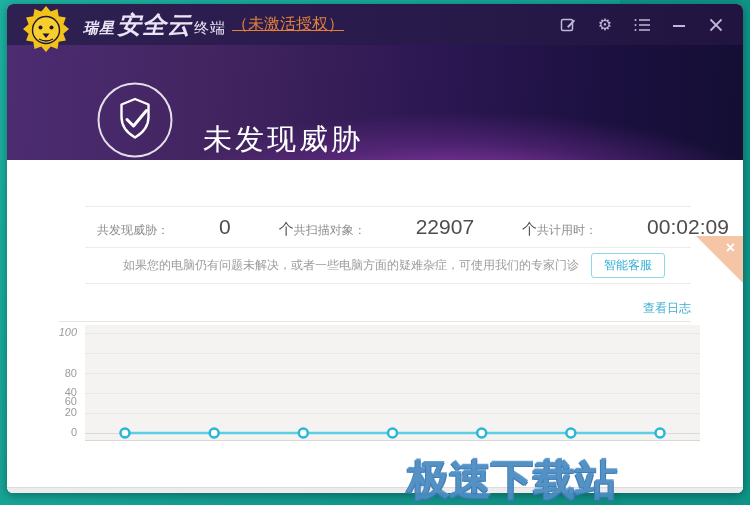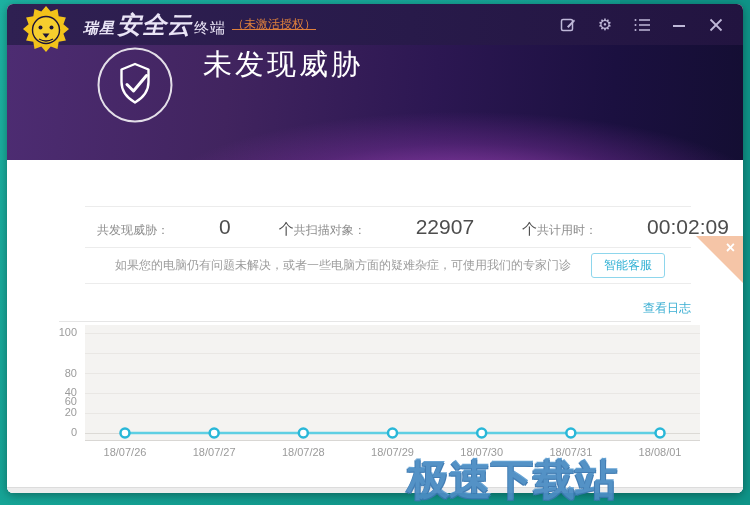--- a/index.html
+++ b/index.html
@@ -23,34 +23,34 @@
   .titlebar {
     position:relative; height:41px;
     background:linear-gradient(90deg,#2f2052 0%,#281a4a 55%,#221440 100%);
     display:flex; align-items:center;
   }
   .logo { position:absolute; left:16px; top:2px; width:46px; height:46px; z-index:5; }
   .brand { margin-left:76px; display:flex; align-items:baseline; color:#eae5f6; white-space:nowrap; }
   .brand .b1 { font-style:italic; font-weight:bold; font-size:15px; letter-spacing:1px; }
   .brand .b2 { font-style:italic; font-weight:bold; font-size:24px; margin:0 2px; letter-spacing:1px; }
   .brand .b3 { font-size:15px; letter-spacing:1px; }
-  .license { margin-left:6px; font-size:12px; color:#e0813c; cursor:pointer;text-decoration:underline; }
+  .license { margin-left:6px; font-size:16px; color:#e0813c; cursor:pointer;text-decoration:underline; }
   .license u { text-decoration:underline; }
   .win-controls { margin-left:auto; margin-right:16px; display:flex; align-items:center; gap:15px; }
   .wc { width:22px; height:22px; display:flex; align-items:center; justify-content:center;
         color:#bfb8d8; cursor:pointer; font-size:16px; }
   .wc svg { display:block; }
 
   
   .banner {
     position:relative; height:115px;
     background:
       radial-gradient(60% 110% at 62% 135%, rgba(193,82,214,.85) 0%, rgba(140,55,170,.35) 45%, rgba(0,0,0,0) 70%),
       linear-gradient(94deg,#4d2c72 0%,#41245f 30%,#2c1752 58%,#1b1040 82%,#140e33 100%);
-    display:flex; align-items:flex-start;
+    display:flex; align-items:flex-end;
   }
   .shield-wrap { margin-left:88px; width:80px; height:80px; }
   .banner-title { margin-left:28px; color:#fff; font-size:29px; letter-spacing:3px; font-weight:400; }
 
   
   .content { position:relative; height:307px; background:#fff; }
 
   .ribbon { position:absolute; top:30px; right:0; width:47px; height:47px; cursor:pointer; z-index:20; }
   .ribbon:before { content:""; position:absolute; top:0; right:0;
     border-top:47px solid #f5c5a7; border-left:47px solid transparent; }
@@ -58,21 +58,21 @@
 
   .stats-panel { margin:46px 52px 0 78px; border-top:1px solid #ececec; border-bottom:1px solid #ececec; }
   .stats-row { height:41px; display:flex; align-items:center; justify-content:space-between;
                padding:0 14px 0 12px; border-bottom:1px solid #ececec; }
   .stat { display:flex; align-items:baseline; white-space:nowrap;gap:48px; }
   .stat-label { font-size:12px; color:#8d8d8d; }
   .stat-value { font-size:21px; color:#4d4d4d; margin-left:2px; }
   .stat-unit  { font-size:15px; color:#4d4d4d; }
 
   .notice-row { height:35px; display:flex; align-items:center; justify-content:flex-end;
-                gap:20px; padding-right:26px; }
+                gap:12px; padding-right:26px; }
   .notice-text { font-size:12px; color:#9c9c9c; }
   .notice-btn { font-size:12px; color:#2fb0d4; background:#fff; border:1px solid #8ed6ec;
                 border-radius:3px; padding:3px 12px; cursor:pointer;
                 font-family:"Liberation Sans","DejaVu Sans",sans-serif;text-align:right; }
 
   .log-row { margin:14px 52px 0 52px; text-align:right; height:18px; }
   .log-link { font-size:12px; color:#3aaed2; cursor:pointer; text-decoration:none; }
   .log-divider { margin:5px 52px 0 52px; border-bottom:1px solid #e6e6e6; }
 
   
@@ -198,50 +198,41 @@
       </div>
       <div class="log-divider"></div>
 
       <div class="chart">
         <div class="y-axis">
             <div class="ytick" style="top: 101px;">0</div>
             <div class="ytick" style="top: 81px;">20</div>
             <div class="ytick" style="top: 61px;">40</div>
             <div class="ytick" style="top: 41px; margin-top: 29px;">60</div>
             <div class="ytick" style="top: 21px; margin-top: 21px;">80</div>
-            <div class="ytick" style="top: 1px;">100</div>
+            <div class="ytick" style="top: 1px; font-style: italic;">100</div>
           </div>
         <div class="plot-wrap">
           <div class="plot">
               <div class="gridline baseline" style="top: 108px;"></div>
               <div class="gridline" style="top: 88px;"></div>
               <div class="gridline" style="top: 68px;"></div>
               <div class="gridline" style="top: 48px;"></div>
               <div class="gridline" style="top: 28px;"></div>
               <div class="gridline" style="top: 8px;"></div>
               <svg viewBox="0 0 615 116" class="chart-svg">
                 <polyline points="39.975,108 129.15,108 218.325,108 307.5,108 396.675,108 485.85,108 575.025,108" fill="none" stroke="#5ecfe3" stroke-width="2.5"></polyline>
                 <circle cx="39.975" cy="108" r="4.5" fill="#fff" stroke="#29b7d8" stroke-width="2.5"></circle>
                 <circle cx="129.15" cy="108" r="4.5" fill="#fff" stroke="#29b7d8" stroke-width="2.5"></circle>
                 <circle cx="218.325" cy="108" r="4.5" fill="#fff" stroke="#29b7d8" stroke-width="2.5"></circle>
                 <circle cx="307.5" cy="108" r="4.5" fill="#fff" stroke="#29b7d8" stroke-width="2.5"></circle>
                 <circle cx="396.675" cy="108" r="4.5" fill="#fff" stroke="#29b7d8" stroke-width="2.5"></circle>
                 <circle cx="485.85" cy="108" r="4.5" fill="#fff" stroke="#29b7d8" stroke-width="2.5"></circle>
                 <circle cx="575.025" cy="108" r="4.5" fill="#fff" stroke="#29b7d8" stroke-width="2.5"></circle>
               </svg>
             </div>
-          <div class="x-axis">
-              <span class="xtick" style="left: 6.5%;">18/07/26</span>
-              <span class="xtick" style="left: 21%;">18/07/27</span>
-              <span class="xtick" style="left: 35.5%;">18/07/28</span>
-              <span class="xtick" style="left: 50%;">18/07/29</span>
-              <span class="xtick" style="left: 64.5%;">18/07/30</span>
-              <span class="xtick" style="left: 79%;">18/07/31</span>
-              <span class="xtick" style="left: 93.5%;">18/08/01</span>
-            </div>
         </div>
       </div>
 
       <div class="statusbar">
         
         
       </div>
     </div>
 
   </div>

